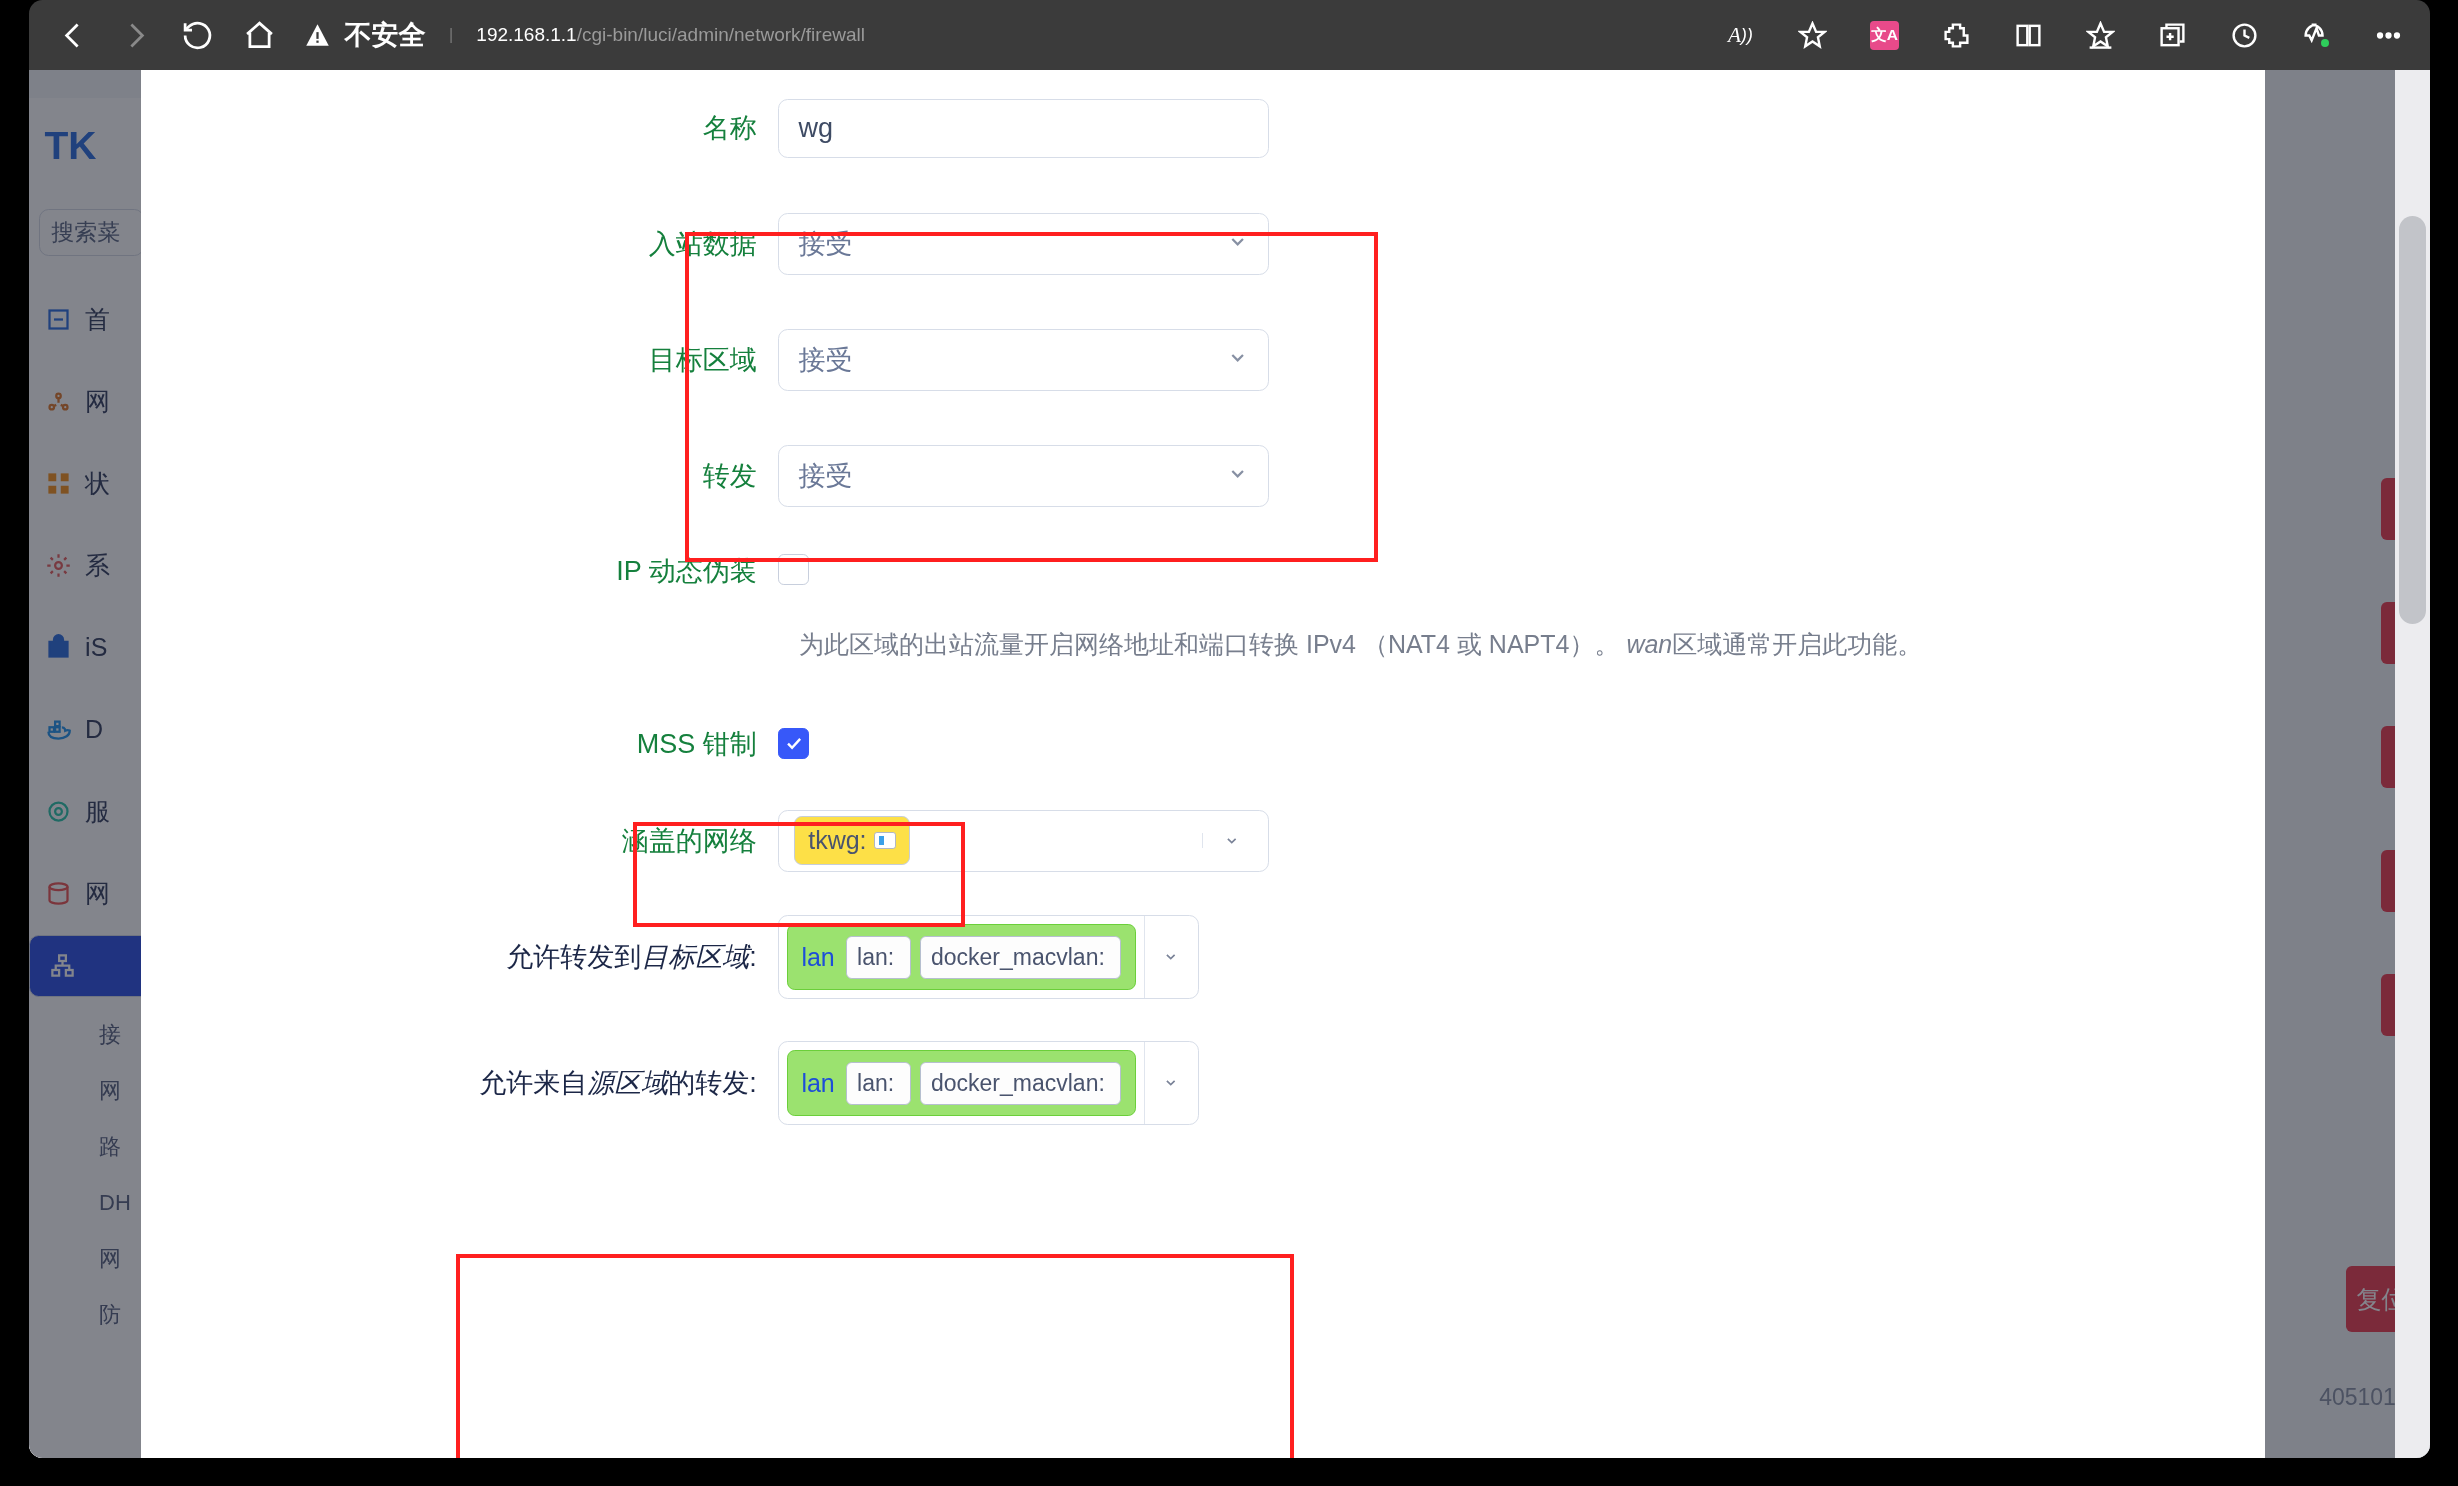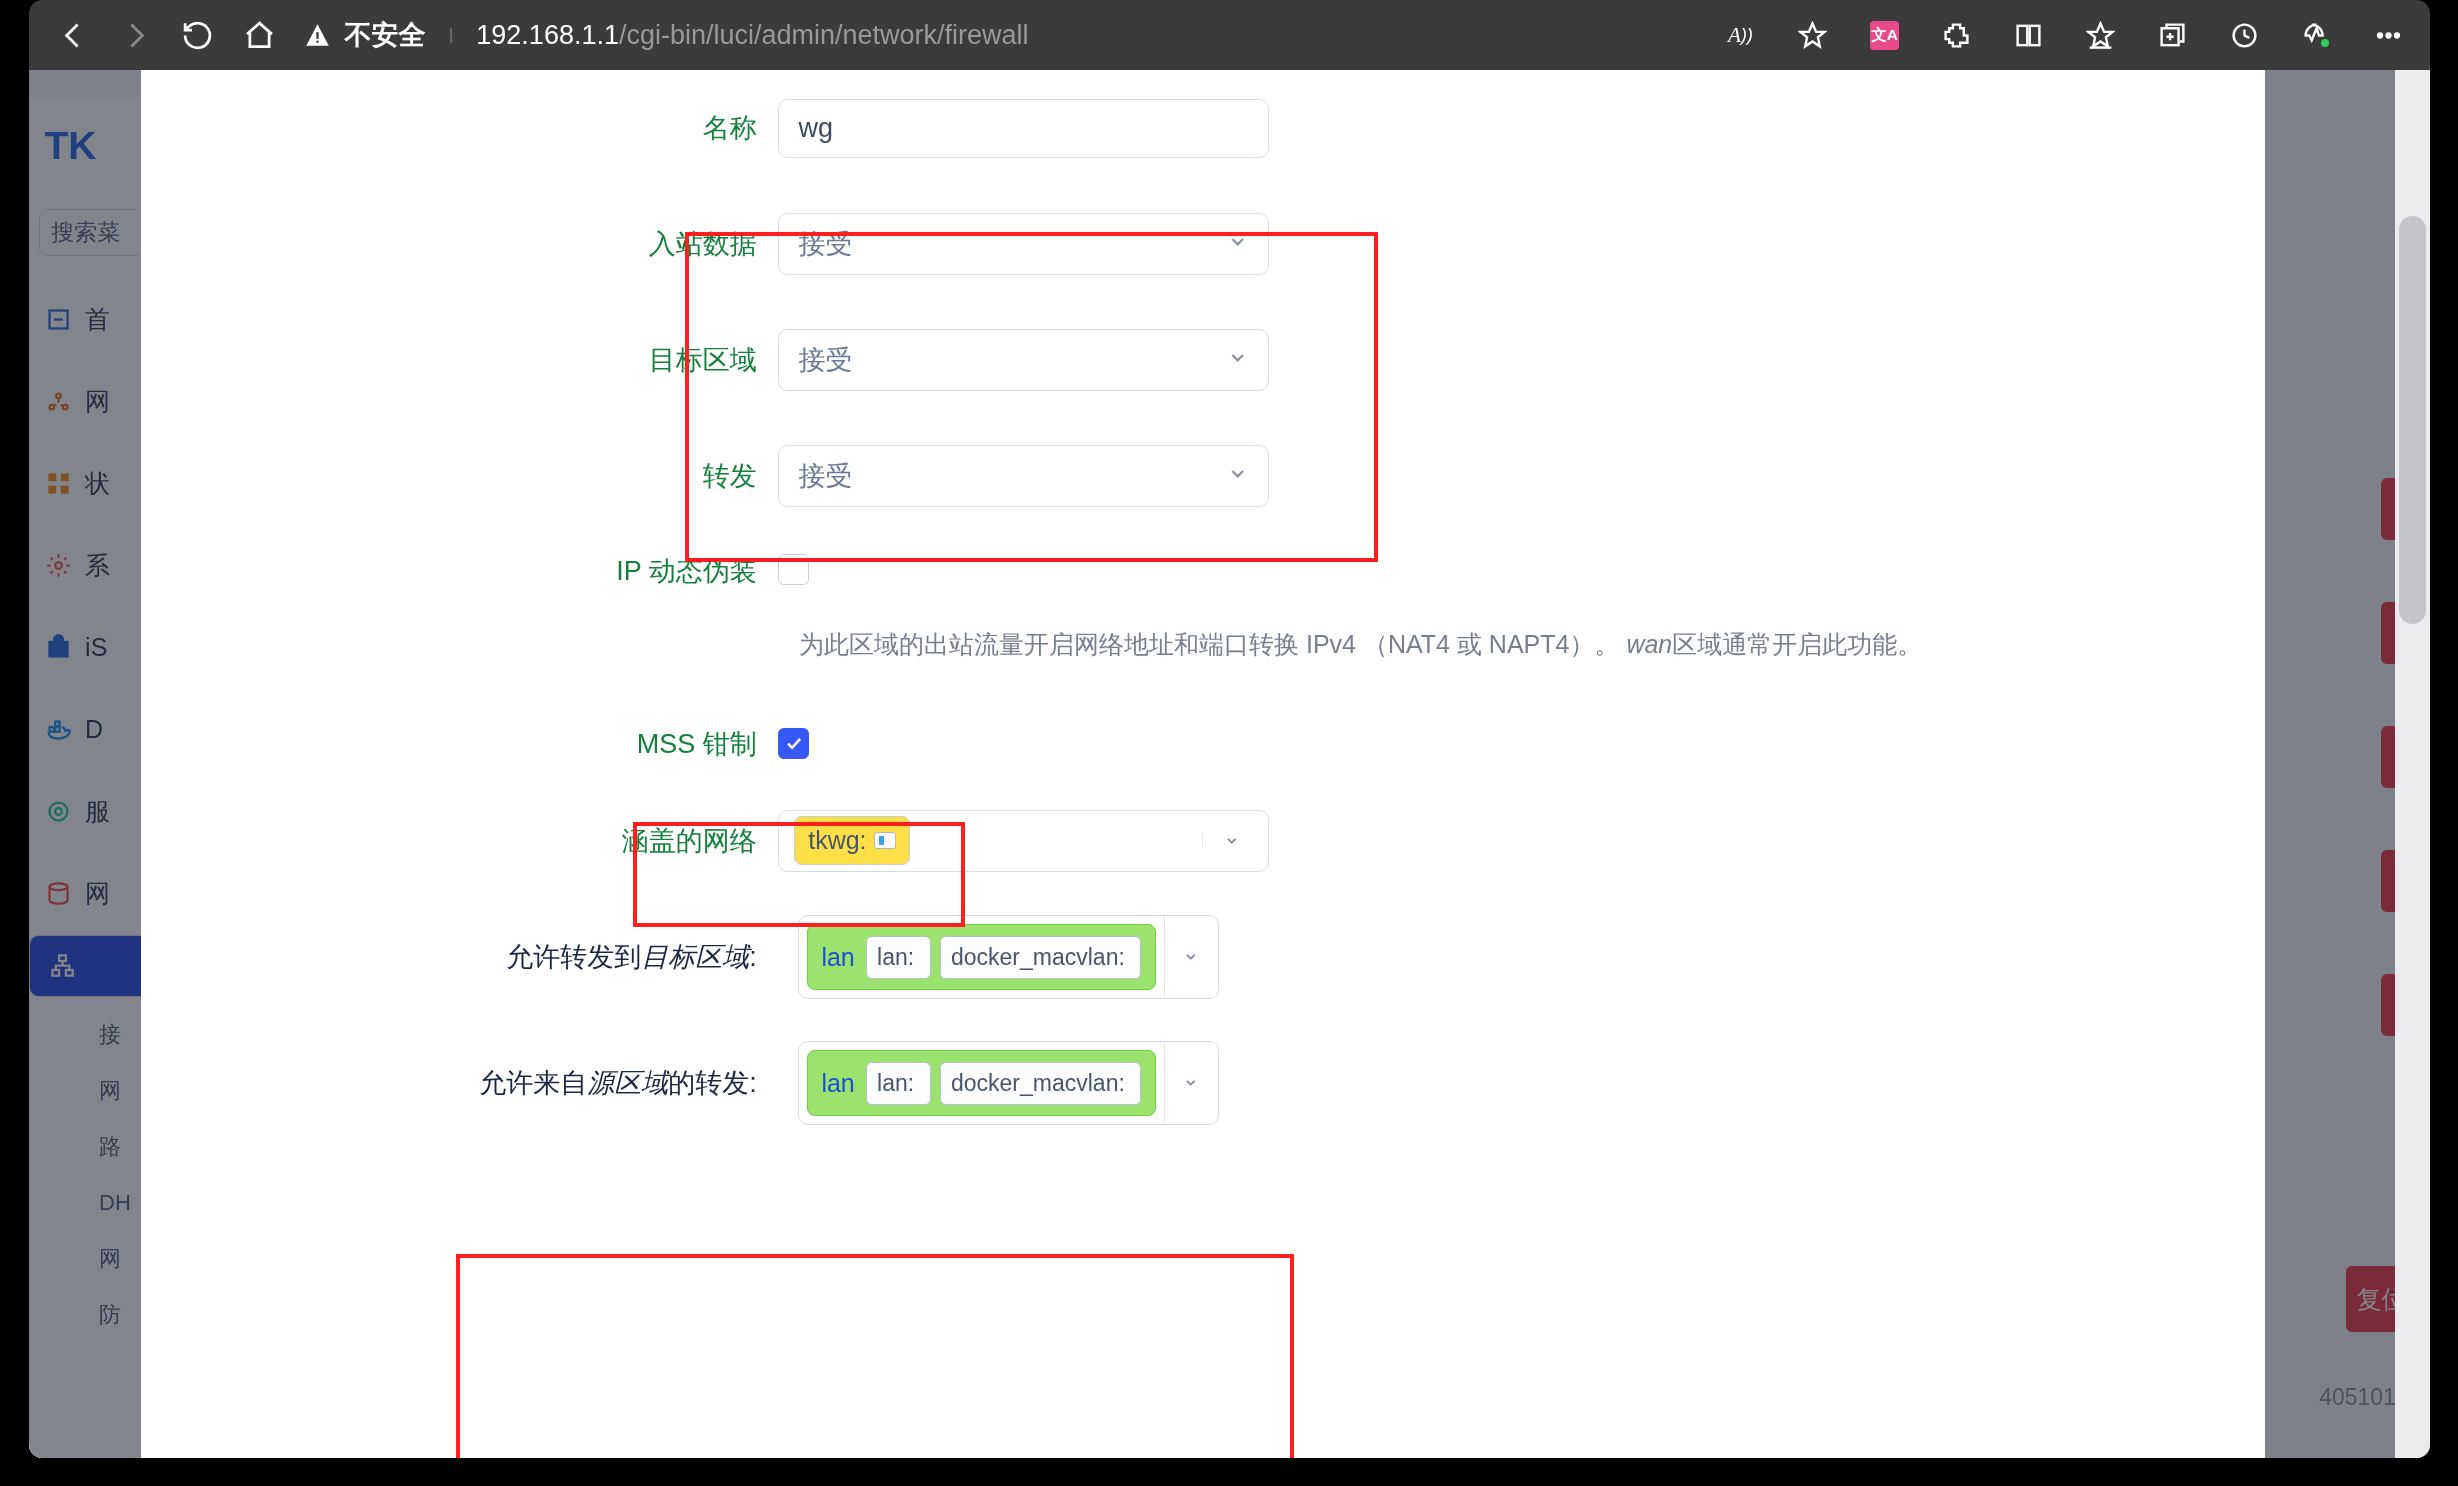--- a/index.html
+++ b/index.html
@@ -12,21 +12,21 @@
   border-radius: 13.6px 13.6px 0 0;
 }
 .chrome-icon { width: 35px; height: 35px; display:flex; align-items:center; justify-content:center; }
 .chrome-icon svg { width: 33px; height: 33px; stroke: #fff; fill:none; stroke-width:2; }
 .addr { display:flex; align-items:center; gap: 13.6px; flex: 0 0 auto; }
 .addr-warn { display:flex; align-items:center; }
 .addr-warn svg { width: 27px; height:27px; fill:#fff;}
 .addr-text { color:#fff; font-size: 27px; }
 .addr-text .insecure { font-weight:600; }
 .addr-sep { color:#7a7a7a; margin:0 9.7px;}
-.addr-url { color:#fff; font-size:27px; }
+.addr-url { color:#fff; font-size:19px; }
 .addr-url .dim { color:#9a9a9a; }
 .chrome-right { margin-left:auto; display:flex; align-items:center; gap: 43px; }
 .chrome-right .x-icon { width:29px; height:29px; stroke:#fff; fill:none; stroke-width:2; display:flex; align-items:center; justify-content:center;}
 .chrome-right .x-icon.small-badge { background:#e84a8a; border-radius:3.9px; width:29px; height:29px; color:#fff; font-size:15.5px; font-weight:600; display:flex; align-items:center; justify-content:center; }
 .viewport {
   position:absolute; top:70px; left:29px; right:29px; bottom:29px;
   background:#fff; overflow:hidden; border-radius:0 0 13.6px 13.6px;
 }
 .page-dim { position:absolute; inset:0; background:rgba(20,24,38,0.53); z-index:2; pointer-events:none;}
 .page {
@@ -96,21 +96,21 @@
 .tag-drop svg{width:15.5px;height:15.5px;stroke:#7a8398;fill:none;stroke-width:2.5;}
 .green-box {
   display:inline-flex; align-items:center; gap: 9.7px; height:66px; padding: 0 13.6px;
   background:#9be26f; border:1px solid #6bcf3a; border-radius:7.8px;
 }
 .green-box .g-label{ color:#1d4ed8; font-size:25px; margin-right:1.9px;}
 .mini-chip {
   display:inline-flex; align-items:center; height:43px; background:#fdfdfd; border:1px solid #b6bfcf;
   border-radius:5.8px; padding:0 9.7px; gap:5.8px; color:#4a546e; font-size:23px;
 }
-.zone-row { display:flex; align-items:center; min-height:126px;gap:20px;}
+.zone-row { display:flex; align-items:center; min-height:126px;}
 .zone-label { width:602px; text-align:right; padding-right:21.3px; color:#1c2747; font-size:27px;}
 .zone-label i { font-style:italic;}
 .zone-val { position:relative; display:flex; align-items:center;}
 .zone-wrap { display:flex; align-items:center; border:1px solid #d7dde8; border-radius:9.7px; overflow:hidden;}
 .zone-wrap .pad{padding:7.8px;}
 .para { margin: 54px 0 39px 87px; color:#1a2540; font-size:27px; line-height:1.9; max-width: 1989px; }
 .para i { font-style:italic;}
 .para b { font-weight:700;}
 .annot { position:absolute; border:4.9px solid #ff1f1f; z-index:5; pointer-events:none;}
 .annot.a1 { left: 656px; top: 162px; width: 693px; height: 330px;}

